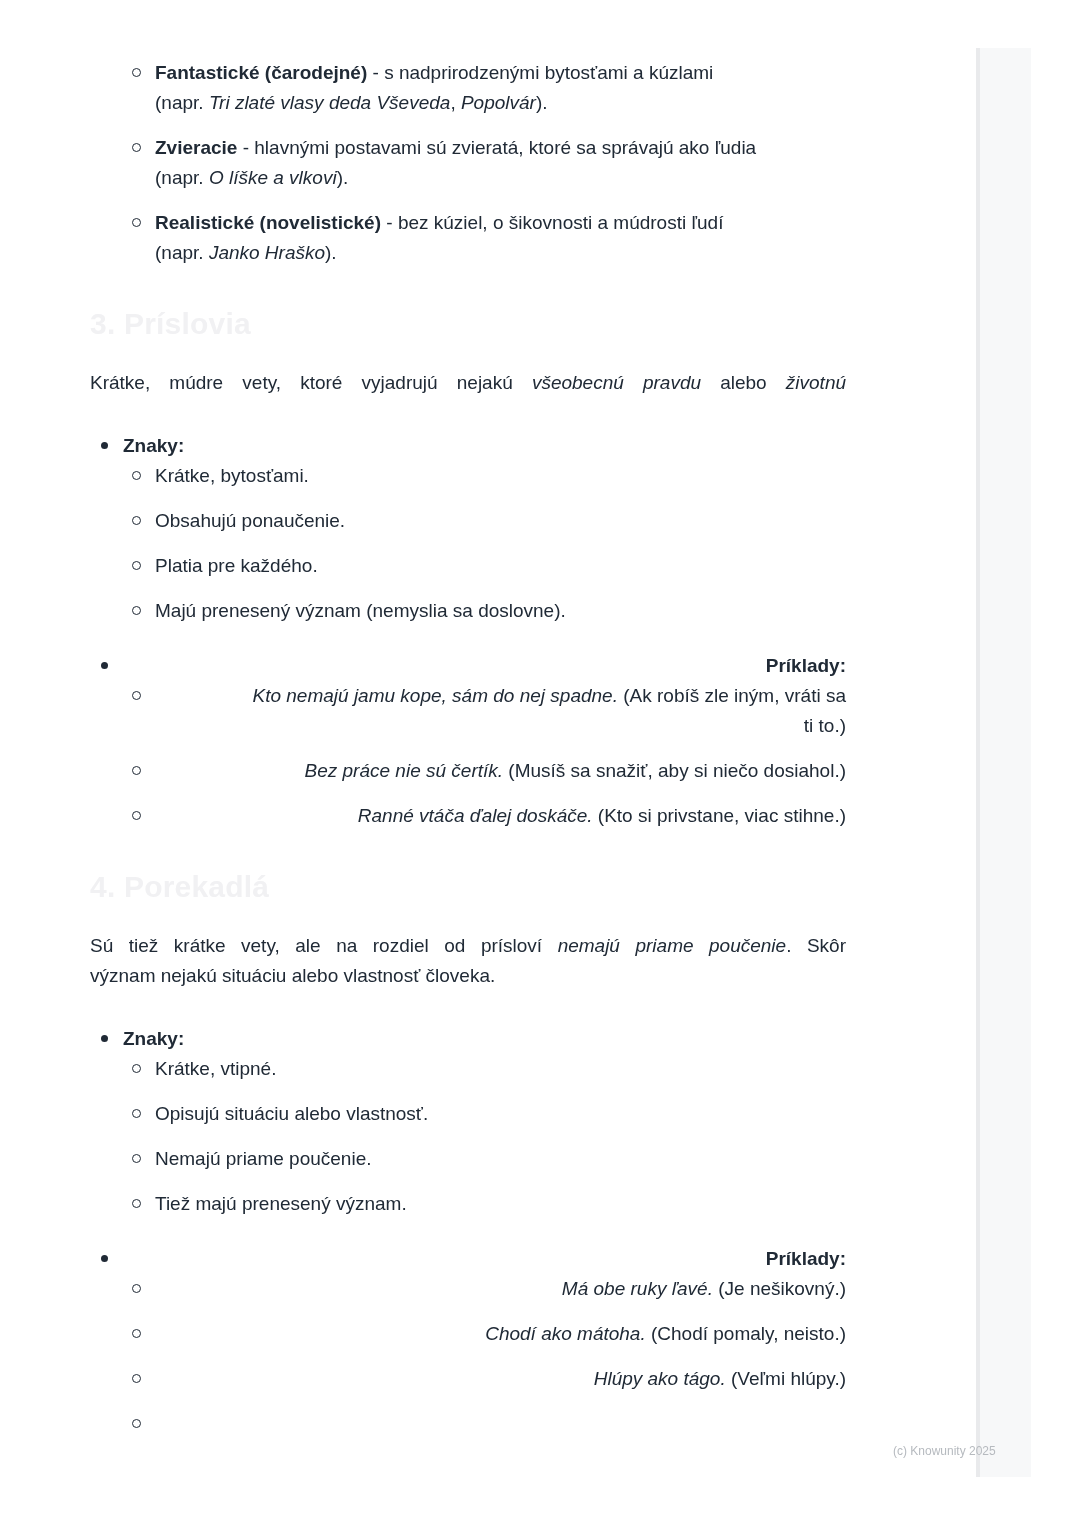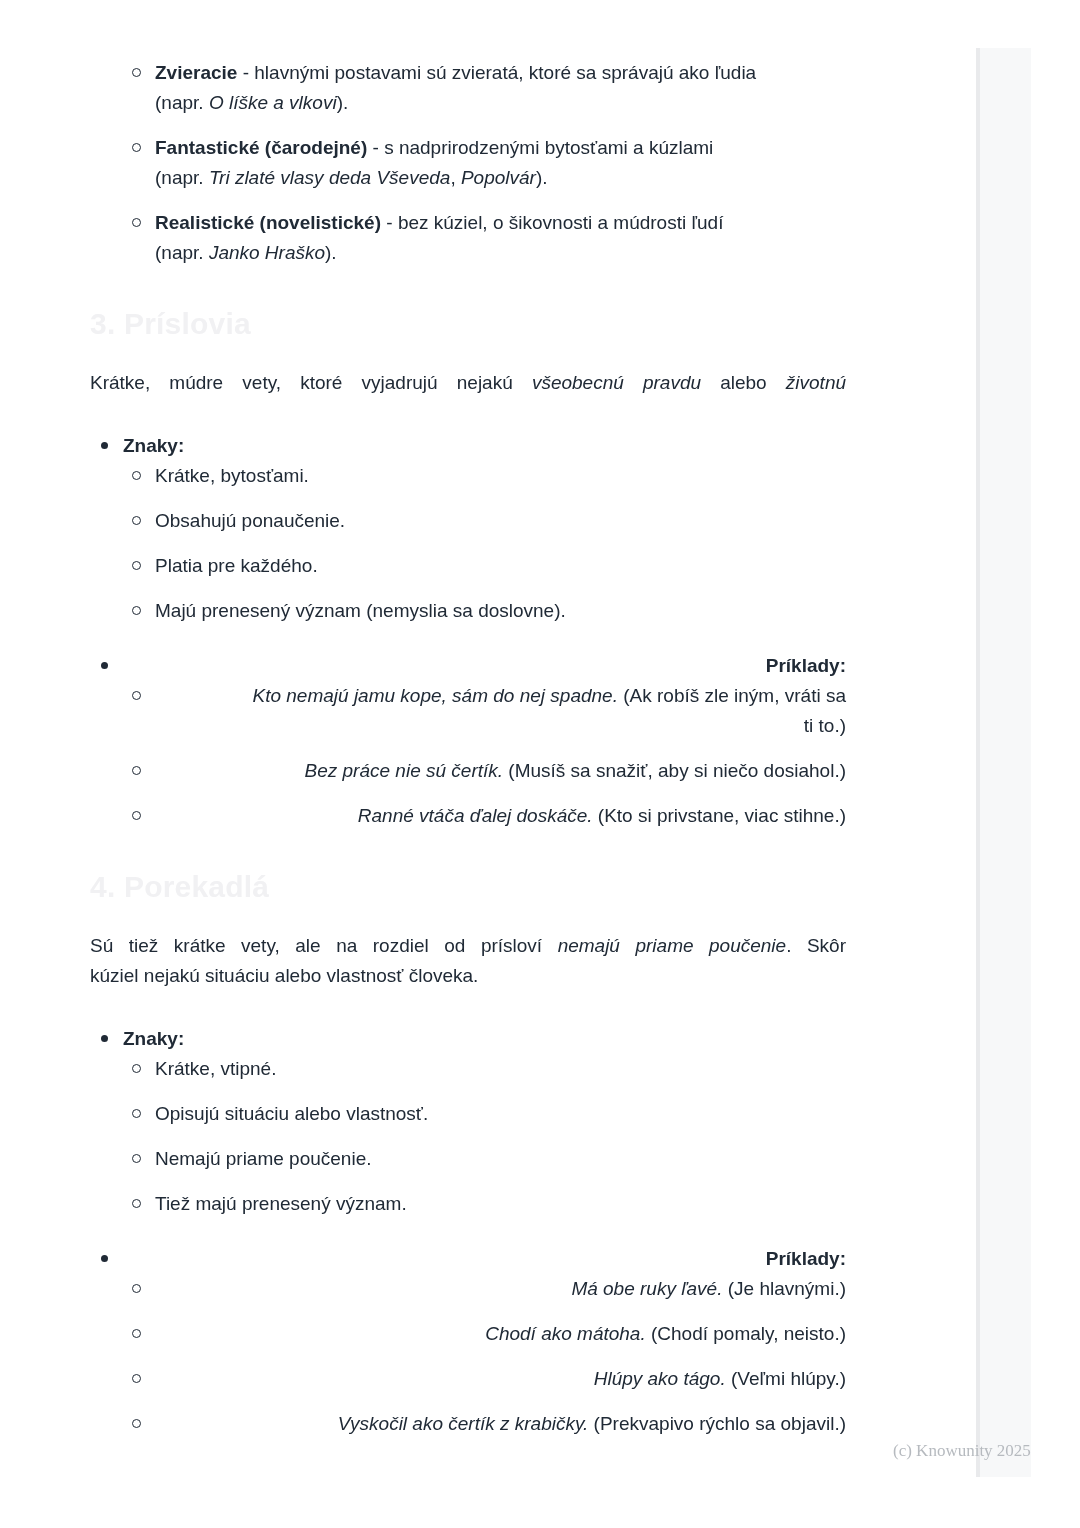--- a/index.html
+++ b/index.html
@@ -65,43 +65,42 @@
     font-size:30px;line-height:37px;font-weight:700;
     color:var(--heading);
     margin:37px 0 26px 0;
     letter-spacing:0.2px;
   }
   .intro{margin:0 0 33px 0;}
   .jline{text-align:justify;text-align-last:justify;}
   .footer{
     position:absolute;
     left:893px;top:1442px;
-    font-size:17px;line-height:18px;
+    font-size:12px;line-height:18px;
     color:var(--footer);
     z-index:3;
     white-space:nowrap;
-    font-family:Liberation Serif, serif;
   }
 </style>
 </head>
 <body>
 
 <div class="canvas">
   <div class="edge-strip"></div>
 
   <main class="content">
 
     <ul class="lvl2 top-list">
       <li>
         <span class="marker2"></span>
-        <span><span class="b">Zvieracie</span><span> - hlavnými postavami sú zvieratá, ktoré sa správajú ako ľudia</span><br><span>(napr. </span><span class="i">O líške a vlkovi</span><span>).</span></span>
+        <span><span class="b">Fantastické (čarodejné)</span><span> - s nadprirodzenými bytosťami a kúzlami</span><br><span>(napr. </span><span class="i">Tri zlaté vlasy deda Vševeda</span><span>, </span><span class="i">Popolvár</span><span>).</span></span>
       </li>
       <li>
         <span class="marker2"></span>
-        <span><span class="b">Fantastické (čarodejné)</span><span> - s nadprirodzenými bytosťami a kúzlami</span><br><span>(napr. </span><span class="i">Tri zlaté vlasy deda Vševeda</span><span>, </span><span class="i">Popolvár</span><span>).</span></span>
+        <span><span class="b">Zvieracie</span><span> - hlavnými postavami sú zvieratá, ktoré sa správajú ako ľudia</span><br><span>(napr. </span><span class="i">O líške a vlkovi</span><span>).</span></span>
       </li>
       <li>
         <span class="marker2"></span>
         <span><span class="b">Realistické (novelistické)</span><span> - bez kúziel, o šikovnosti a múdrosti ľudí</span><br><span>(napr. </span><span class="i">Janko Hraško</span><span>).</span></span>
       </li>
     </ul>
 
     <section>
       <h2 class="watermark">3. Príslovia</h2>
       <div class="intro">
@@ -127,41 +126,41 @@
             <li><span class="marker2"></span><span><span class="i">Ranné vtáča ďalej doskáče.</span><span> (Kto si privstane, viac stihne.)</span></span></li>
           </ul>
         </li>
       </ul>
     </section>
 
     <section>
       <h2 class="watermark">4. Porekadlá</h2>
       <div class="intro">
         <div class="jline"><span>Sú tiež krátke vety, ale na rozdiel od prísloví </span><span class="i">nemajú priame poučenie</span><span>. Skôr</span></div>
-        <div><span>kúziel nejakú situáciu alebo vlastnosť človeka.</span></div>
+        <div><span>význam nejakú situáciu alebo vlastnosť človeka.</span></div>
       </div>
       <ul class="lvl1">
         <li>
           <span class="marker1"></span>
           <span class="b">Znaky:</span>
           <ul class="lvl2 nested">
             <li><span class="marker2"></span><span>Krátke, vtipné.</span></li>
             <li><span class="marker2"></span><span>Opisujú situáciu alebo vlastnosť.</span></li>
             <li><span class="marker2"></span><span>Nemajú priame poučenie.</span></li>
             <li><span class="marker2"></span><span>Tiež majú prenesený význam.</span></li>
           </ul>
         </li>
         <li>
           <span class="marker1"></span>
           <span class="b">Príklady:</span>
           <ul class="lvl2 nested">
-            <li><span class="marker2"></span><span><span class="i">Má obe ruky ľavé.</span><span> (Je hlavnými.)</span></span></li>
+            <li><span class="marker2"></span><span><span class="i">Má obe ruky ľavé.</span><span> (Je nešikovný.)</span></span></li>
             <li><span class="marker2"></span><span><span class="i">Chodí ako mátoha.</span><span> (Chodí pomaly, neisto.)</span></span></li>
             <li><span class="marker2"></span><span><span class="i">Hlúpy ako tágo.</span><span> (Veľmi hlúpy.)</span></span></li>
-            <li><span class="marker2"></span><span><span class="i">Vyskočil ako čertík z krabičky.</span><span> (Prekvapivo rýchlo sa objavil.)</span></span></li>
+            <li><span class="marker2"></span></li>
           </ul>
         </li>
       </ul>
     </section>
 
   </main>
 
   <div class="footer">(c) Knowunity 2025</div>
 </div>
 

